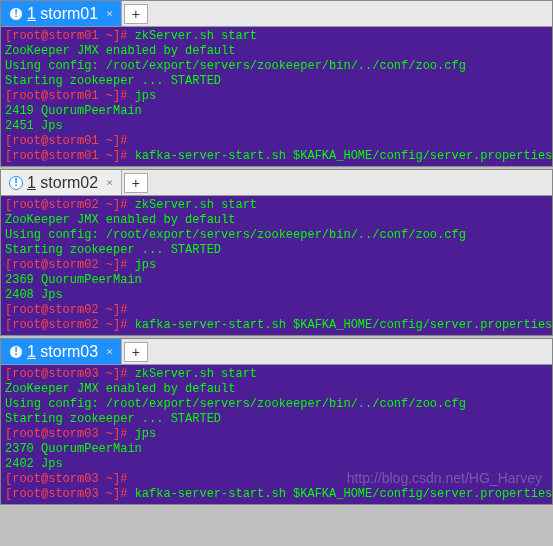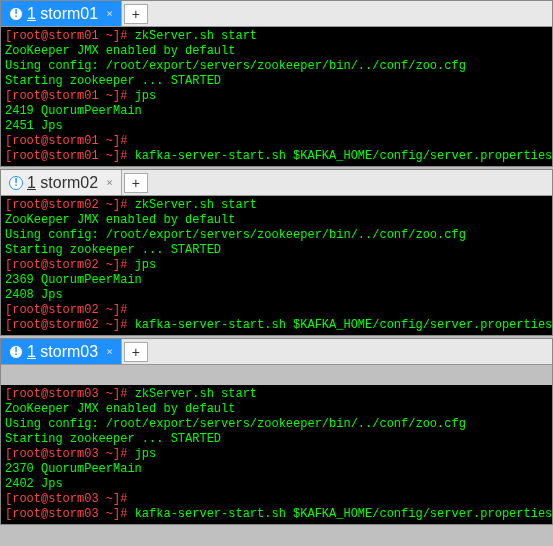--- a/index.html
+++ b/index.html
@@ -9,23 +9,23 @@
   .tab { display: flex; align-items: center; padding: 3px 8px; border-right: 1px solid #aaa; height: 100%; cursor: pointer; }
   .tab.active { background: #1e90ff; color: #fff; }
   .tab.inactive { background: #eee; color: #333; }
   .tab-icon { width: 14px; height: 14px; border-radius: 50%; background: #fff; color: #1e90ff; display: inline-flex; align-items: center; justify-content: center; font-weight: bold; font-size: 11px; margin-right: 4px; border: 1.5px solid #1e90ff; }
   .tab.inactive .tab-icon { background: #fff; }
   .tab-title { font-family: Arial, sans-serif; font-size: 16px; }
   .tab-underline { text-decoration: underline; }
   .tab-close { margin-left: 8px; color: #ddd; font-size: 11px; cursor: pointer; }
   .tab.inactive .tab-close { color: #888; }
   .newtab { width: 24px; height: 20px; display: flex; align-items: center; justify-content: center; border: 1px solid #aaa; margin-left: 2px; background: #fff; cursor: pointer; font-family: Arial, sans-serif; font-size: 14px; color: #333; }
-  .terminal { background: #000000; color: #00ff00; font-family: "Courier New", monospace; font-size: 12px; line-height: 15px; padding: 2px 4px; white-space: pre; overflow: hidden; }
+  .terminal { background: #4c1d95; color: #00ff00; font-family: "Courier New", monospace; font-size: 12px; line-height: 15px; padding: 2px 4px; white-space: pre; overflow: hidden; }
   .prompt { color: #ff4444; }
-  .watermark { position: relative; margin-top: 20px; }
+  .watermark { position: relative; }
   .watermark-text { position: absolute; right: 10px; bottom: 18px; color: rgba(200,200,200,0.35); font-family: Arial, sans-serif; font-size: 14px; pointer-events: none; }
 </style>
 </head>
 <body>
 
 <div id="container">
     <div class="window">
       <div class="tabbar">
         <div class="tab active">
           <span class="tab-icon">!</span>
@@ -55,15 +55,16 @@
       <div class="tabbar">
         <div class="tab active">
           <span class="tab-icon">!</span>
           <span class="tab-title"><span class="tab-underline">1</span><span> storm03</span></span>
           <span class="tab-close">×</span>
         </div>
         <div class="newtab">+</div>
       </div>
       <div class="watermark">
         <div class="terminal"><div><span class="prompt">[root@storm03 ~]# </span><span>zkServer.sh start</span></div><div><span>ZooKeeper JMX enabled by default</span></div><div><span>Using config: /root/export/servers/zookeeper/bin/../conf/zoo.cfg</span></div><div><span>Starting zookeeper ... STARTED</span></div><div><span class="prompt">[root@storm03 ~]# </span><span>jps</span></div><div><span>2370 QuorumPeerMain</span></div><div><span>2402 Jps</span></div><div><span class="prompt">[root@storm03 ~]#</span><span></span></div><div><span class="prompt">[root@storm03 ~]# </span><span>kafka-server-start.sh $KAFKA_HOME/config/server.properties</span></div></div>
+        <div class="watermark-text">http://blog.csdn.net/HG_Harvey</div>
       </div>
     </div>
   </div>
 
 </body></html>

